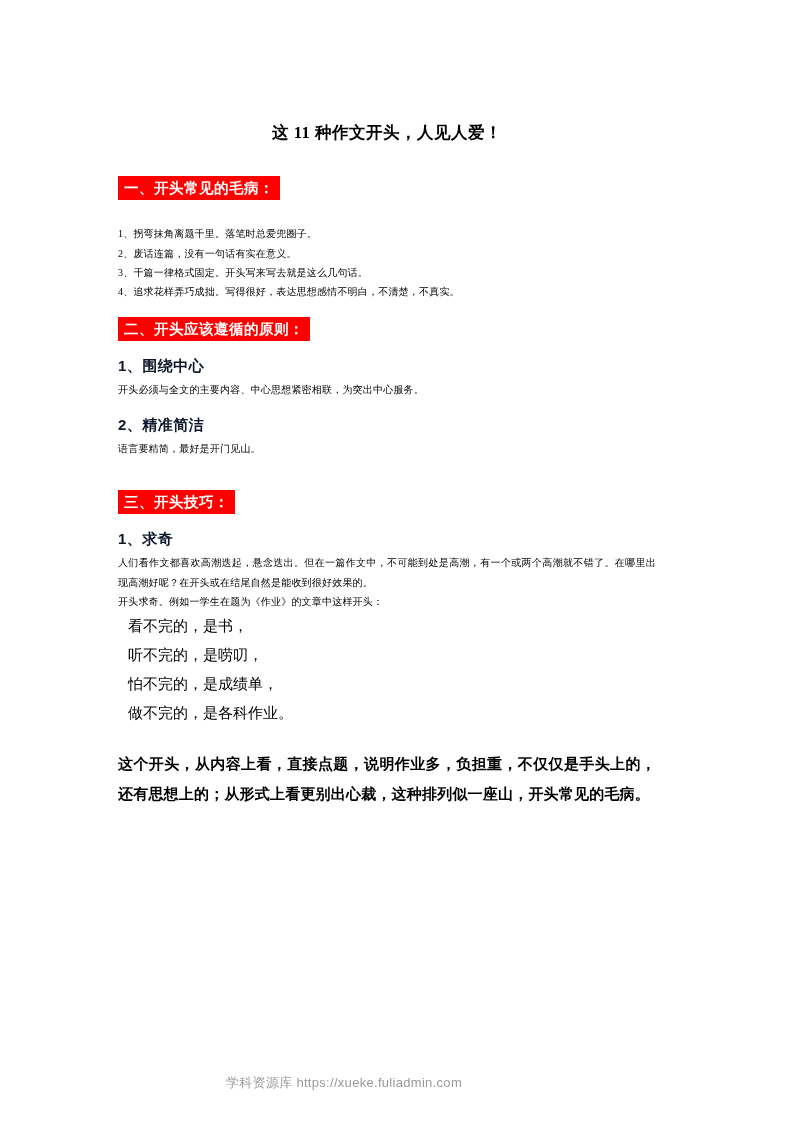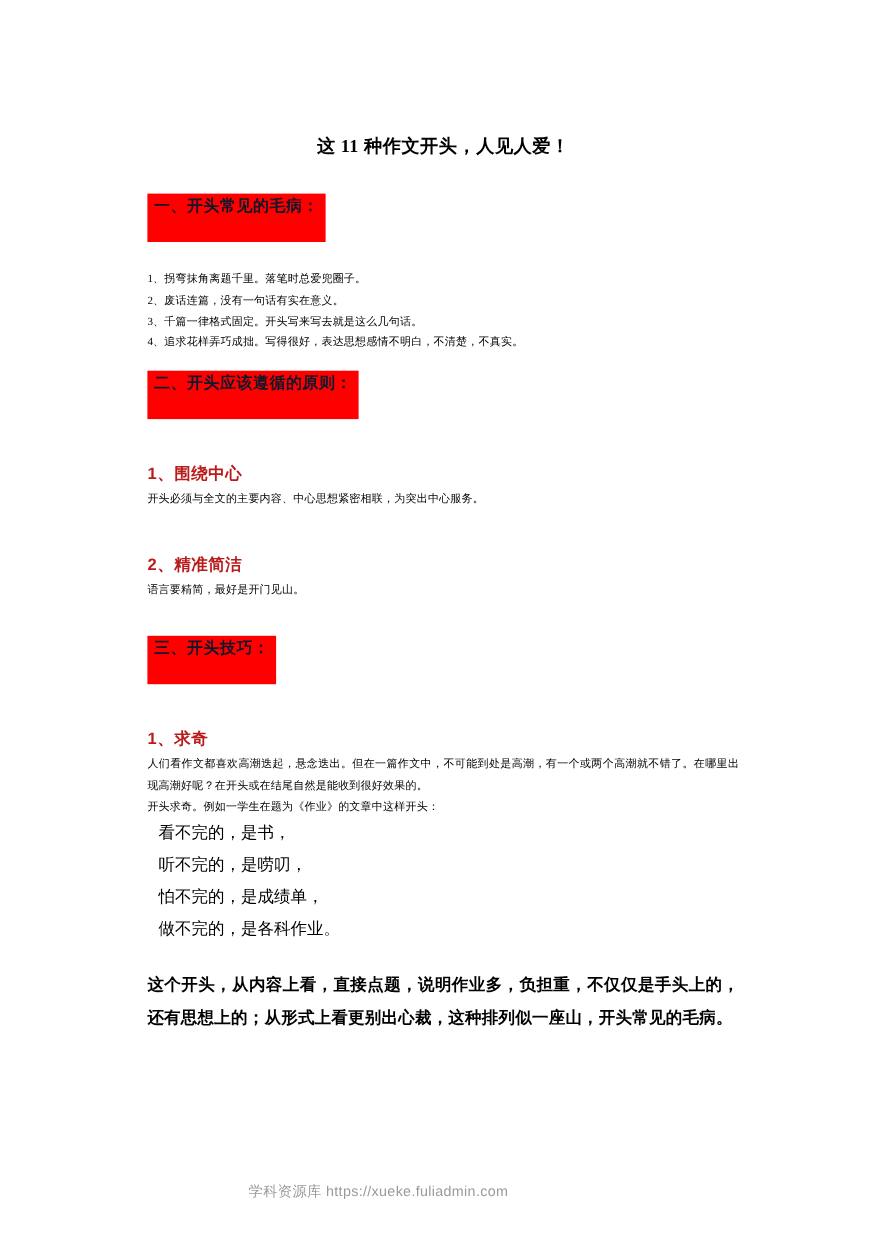--- a/index.html
+++ b/index.html
@@ -10,57 +10,57 @@
     width: 793px;
     height: 1122px;
     background: #ffffff;
     font-family: "Liberation Serif", "DejaVu Serif", serif;
     color: #000000;
     position: relative;
     overflow: hidden;
   }
   .page {
     position: absolute;
-    left: 16px;
+    left: 0;
     top: 0;
     width: 774px;
     height: 1122px;
     box-sizing: border-box;
     padding: 120px 118px 0 118px;
   }
   .doc-title {
     text-align: center;
     font-size: 16.5px;
     font-weight: bold;
     letter-spacing: 0.5px;
     margin: 0 0 8px 0;
     line-height: 1.6;
   }
   .hl-heading {
     display: inline-block;
     background: #fe0000;
-    color: #0f172a;
+    color: #ffffff;
     font-weight: bold;
     font-size: 14.5px;
     line-height: 1.45;
-    padding: 2px 6px 21px 6px;
+    padding: 2px 6px 1px 6px;
     letter-spacing: 0.5px;
     font-family: "Liberation Sans", "DejaVu Sans", sans-serif;
   }
   .heading-block {
     margin: 28px 0 0 0;
   }
   .heading-block.first {
     margin-top: 30px;
   }
   .sub-heading {
-    color: #b91c1c;
+    color: #0f172a;
     font-weight: bold;
     font-size: 15px;
-    margin: 40px 0 4px 0;
+    margin: 16px 0 4px 0;
     letter-spacing: 0.5px;
     font-family: "Liberation Sans", "DejaVu Sans", sans-serif;
   }
   .para {
     font-size: 10px;
     line-height: 1.95;
     margin: 0;
     text-align: justify;
     letter-spacing: 0.2px;
   }

